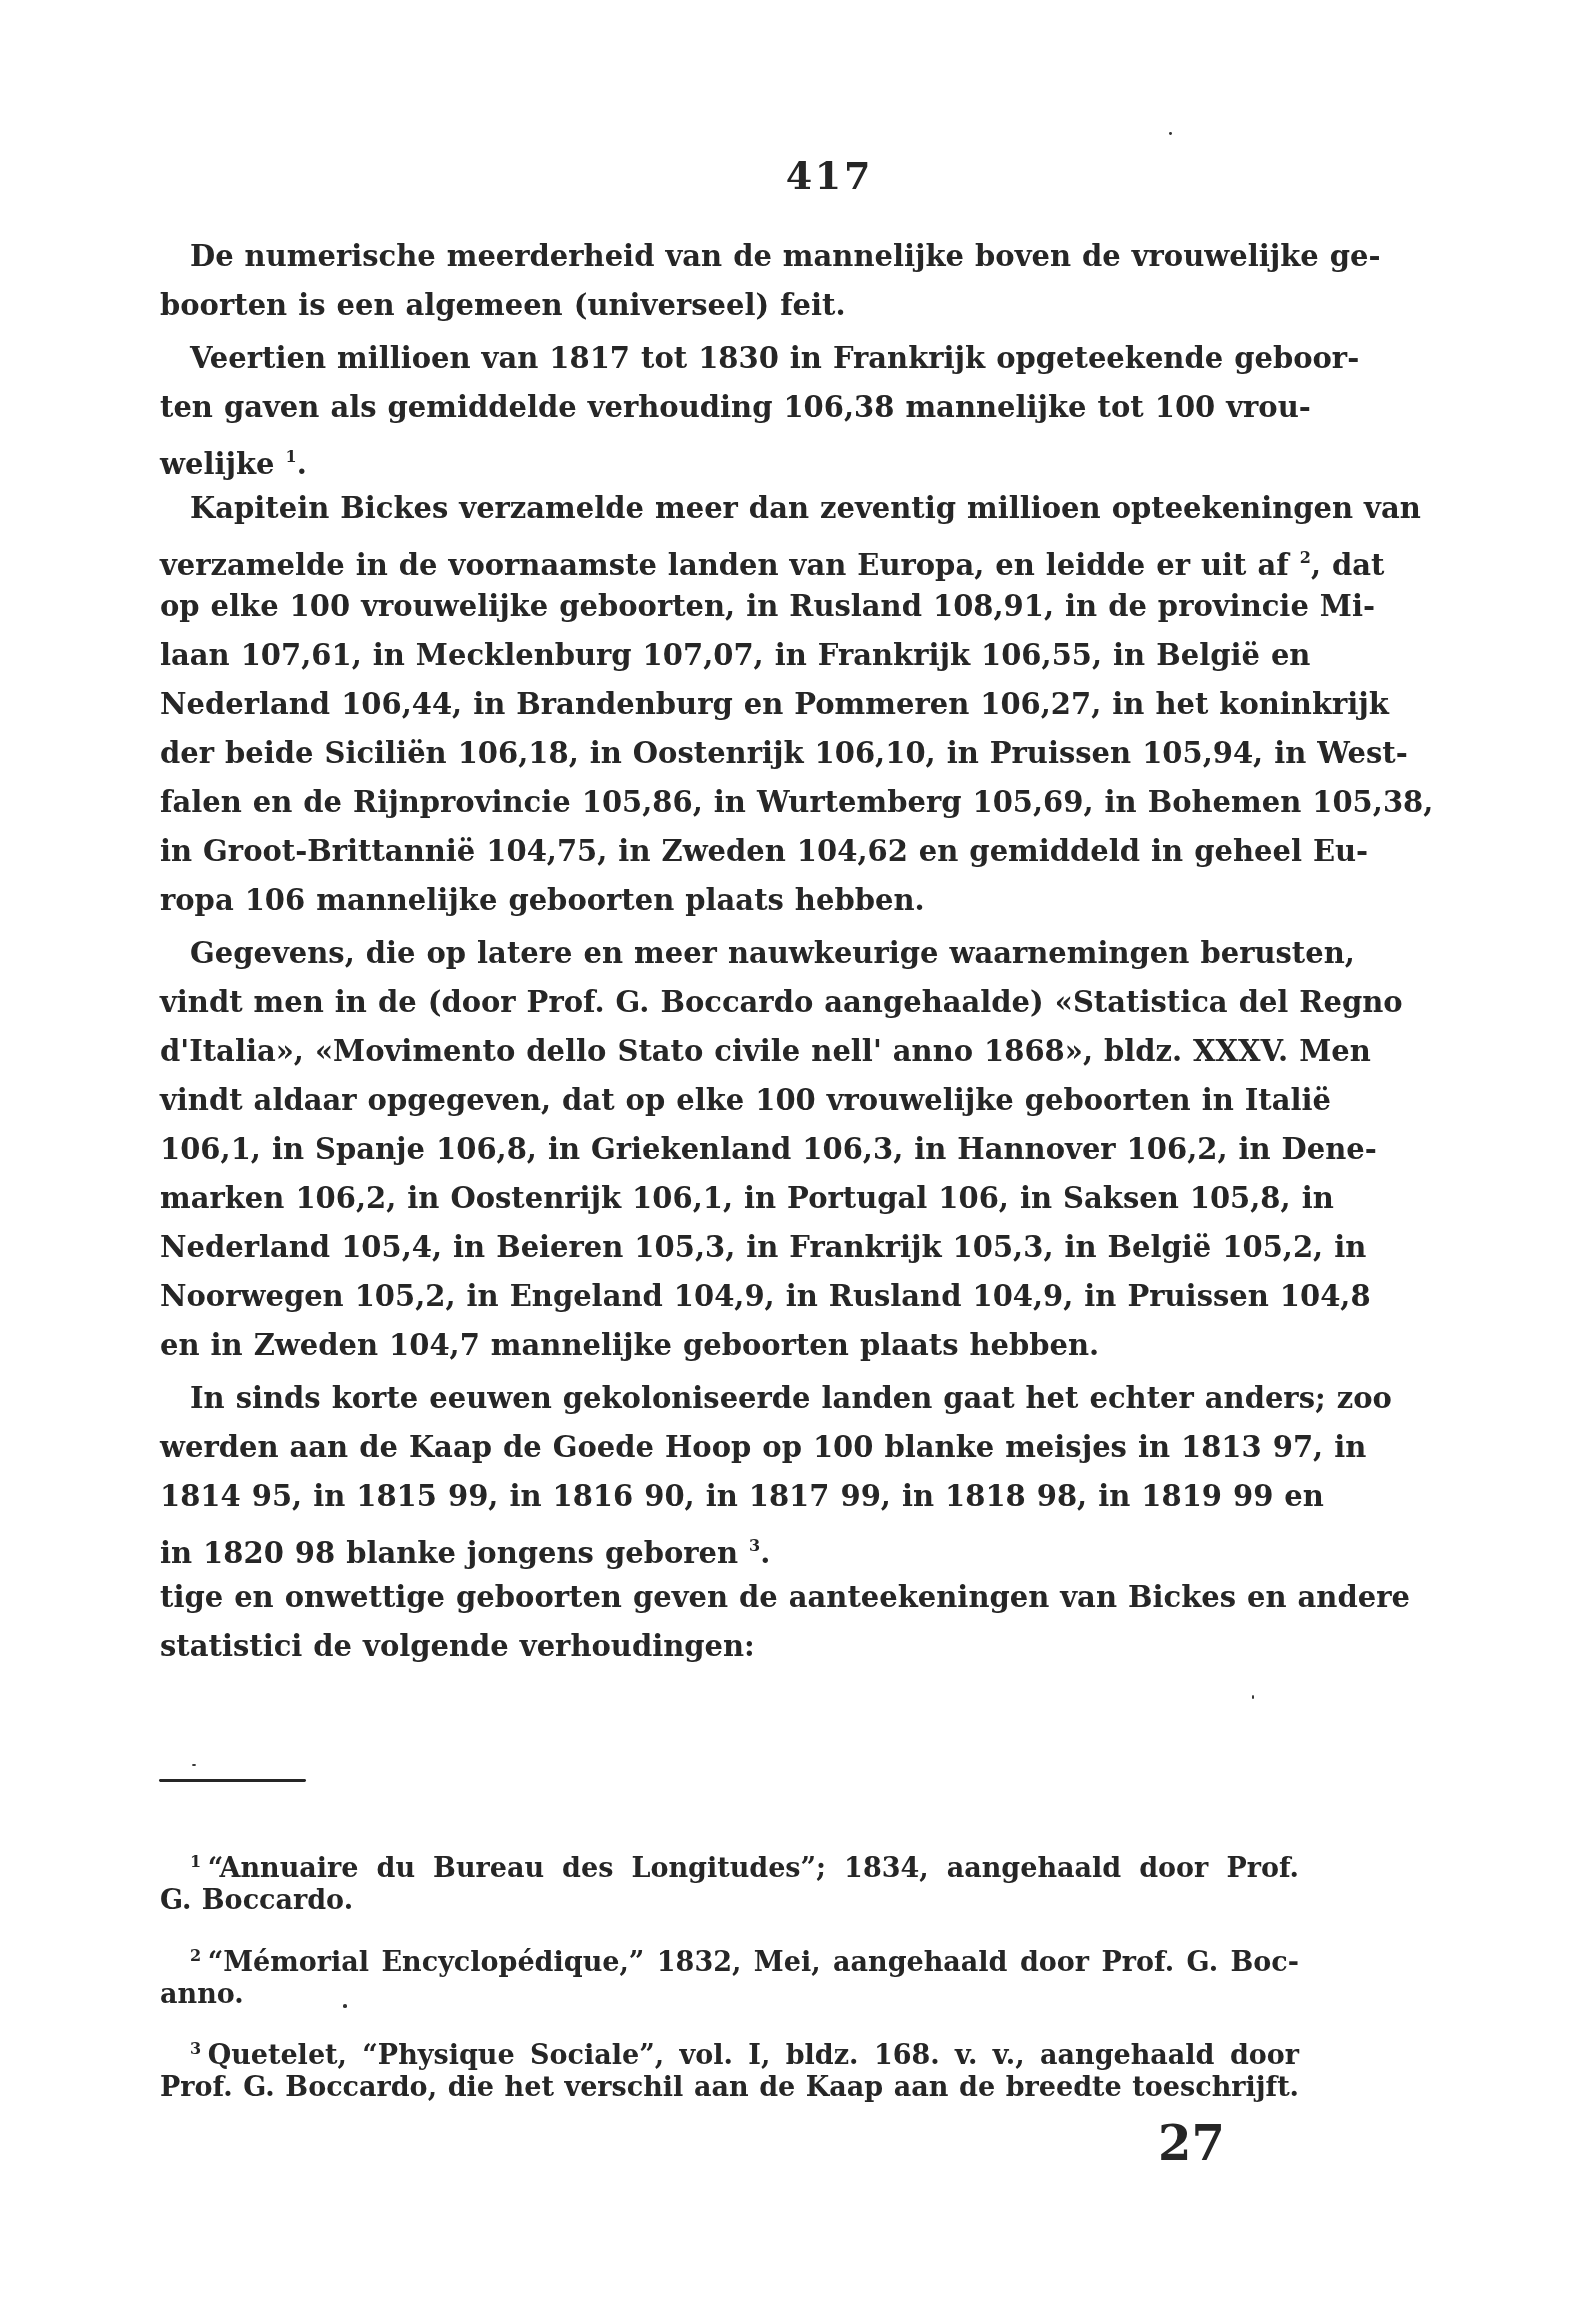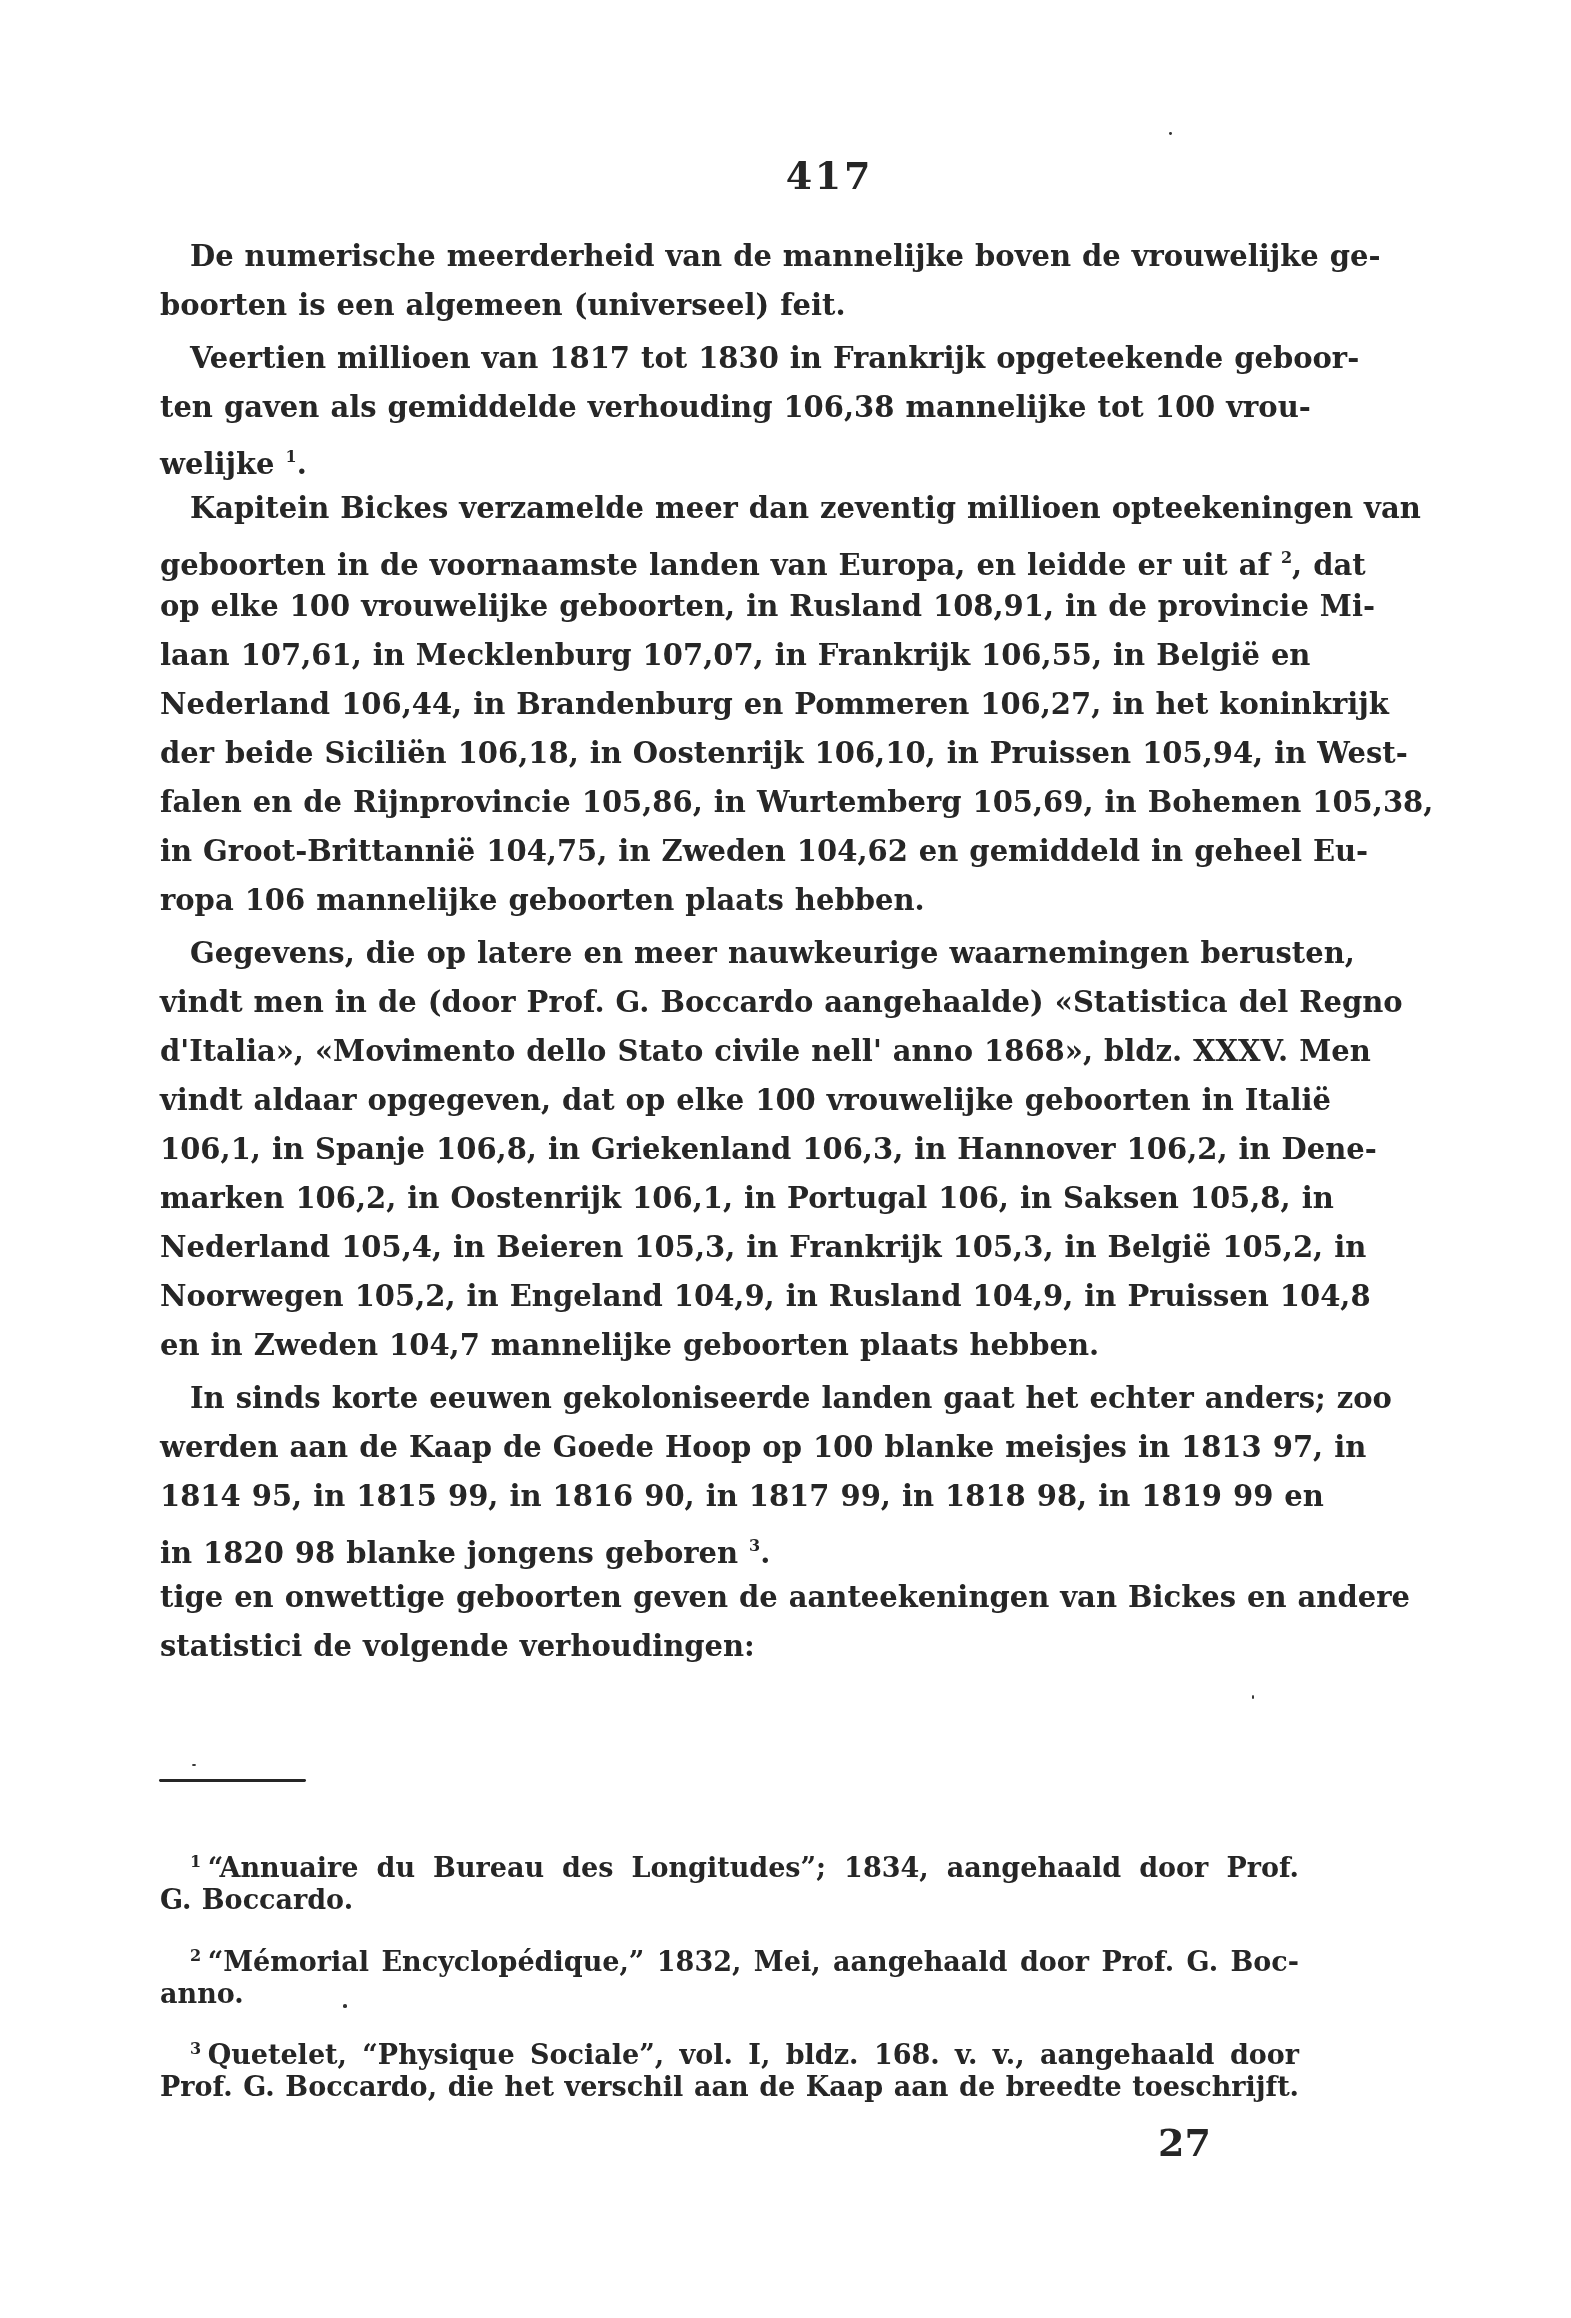--- a/index.html
+++ b/index.html
@@ -32,21 +32,21 @@
     background: #262626; border-radius: 1.4px;
   }
   .footnotes {
     position: absolute; left: 160px; top: 1843px; width: 1139px;
   }
   .fn { display: block; margin-bottom: 17.6px; }
   .fn .line { height: 38px; line-height: 38px; font-size: 27px; }
   .fn-mark { font-size: 16px; vertical-align: 10.2px; margin-right: 6.5px; }
   .sup { font-size: 16px; vertical-align: 12px; }
   .signature {
-    position: absolute; left: 1158px; top: 2120px; font-size: 38px; font-weight: bold;
+    position: absolute; left: 1158px; top: 2120px; font-size: 48px; font-weight: bold;
     line-height: 46px;
   }
   .speck { position: absolute; background: #333; border-radius: 50%; }
 </style>
 </head>
 <body>
 
 <div class="page">
 
   <div class="page-number">417</div>
@@ -59,21 +59,21 @@
     </div>
 
     <div class="para">
       <span class="line indent">Veertien millioen van 1817 tot 1830 in Frankrijk opgeteekende geboor-</span>
       <span class="line">ten gaven als gemiddelde verhouding 106,38 mannelijke tot 100 vrou-</span>
       <span class="line last"><span>welijke</span> <sup class="sup">1</sup><span>.</span></span>
     </div>
 
     <div class="para">
       <span class="line indent">Kapitein Bickes verzamelde meer dan zeventig millioen opteekeningen van</span>
-      <span class="line"><span>geboorten in de voornaamste landen van Europa, en leidde er uit af</span> <sup class="sup">2</sup><span>, dat</span></span>
+      <span class="line"><span>verzamelde in de voornaamste landen van Europa, en leidde er uit af</span> <sup class="sup">2</sup><span>, dat</span></span>
       <span class="line">op elke 100 vrouwelijke geboorten, in Rusland 108,91, in de provincie Mi-</span>
       <span class="line">laan 107,61, in Mecklenburg 107,07, in Frankrijk 106,55, in België en</span>
       <span class="line">Nederland 106,44, in Brandenburg en Pommeren 106,27, in het koninkrijk</span>
       <span class="line">der beide Siciliën 106,18, in Oostenrijk 106,10, in Pruissen 105,94, in West-</span>
       <span class="line">falen en de Rijnprovincie 105,86, in Wurtemberg 105,69, in Bohemen 105,38,</span>
       <span class="line">in Groot-Brittannië 104,75, in Zweden 104,62 en gemiddeld in geheel Eu-</span>
       <span class="line last">ropa 106 mannelijke geboorten plaats hebben.</span>
     </div>
 
     <div class="para">

